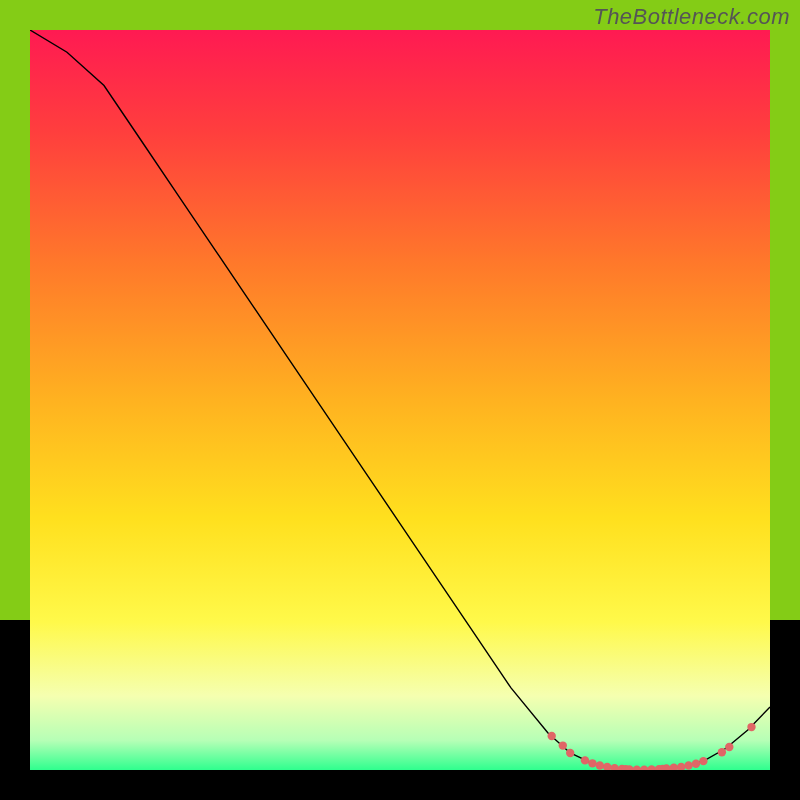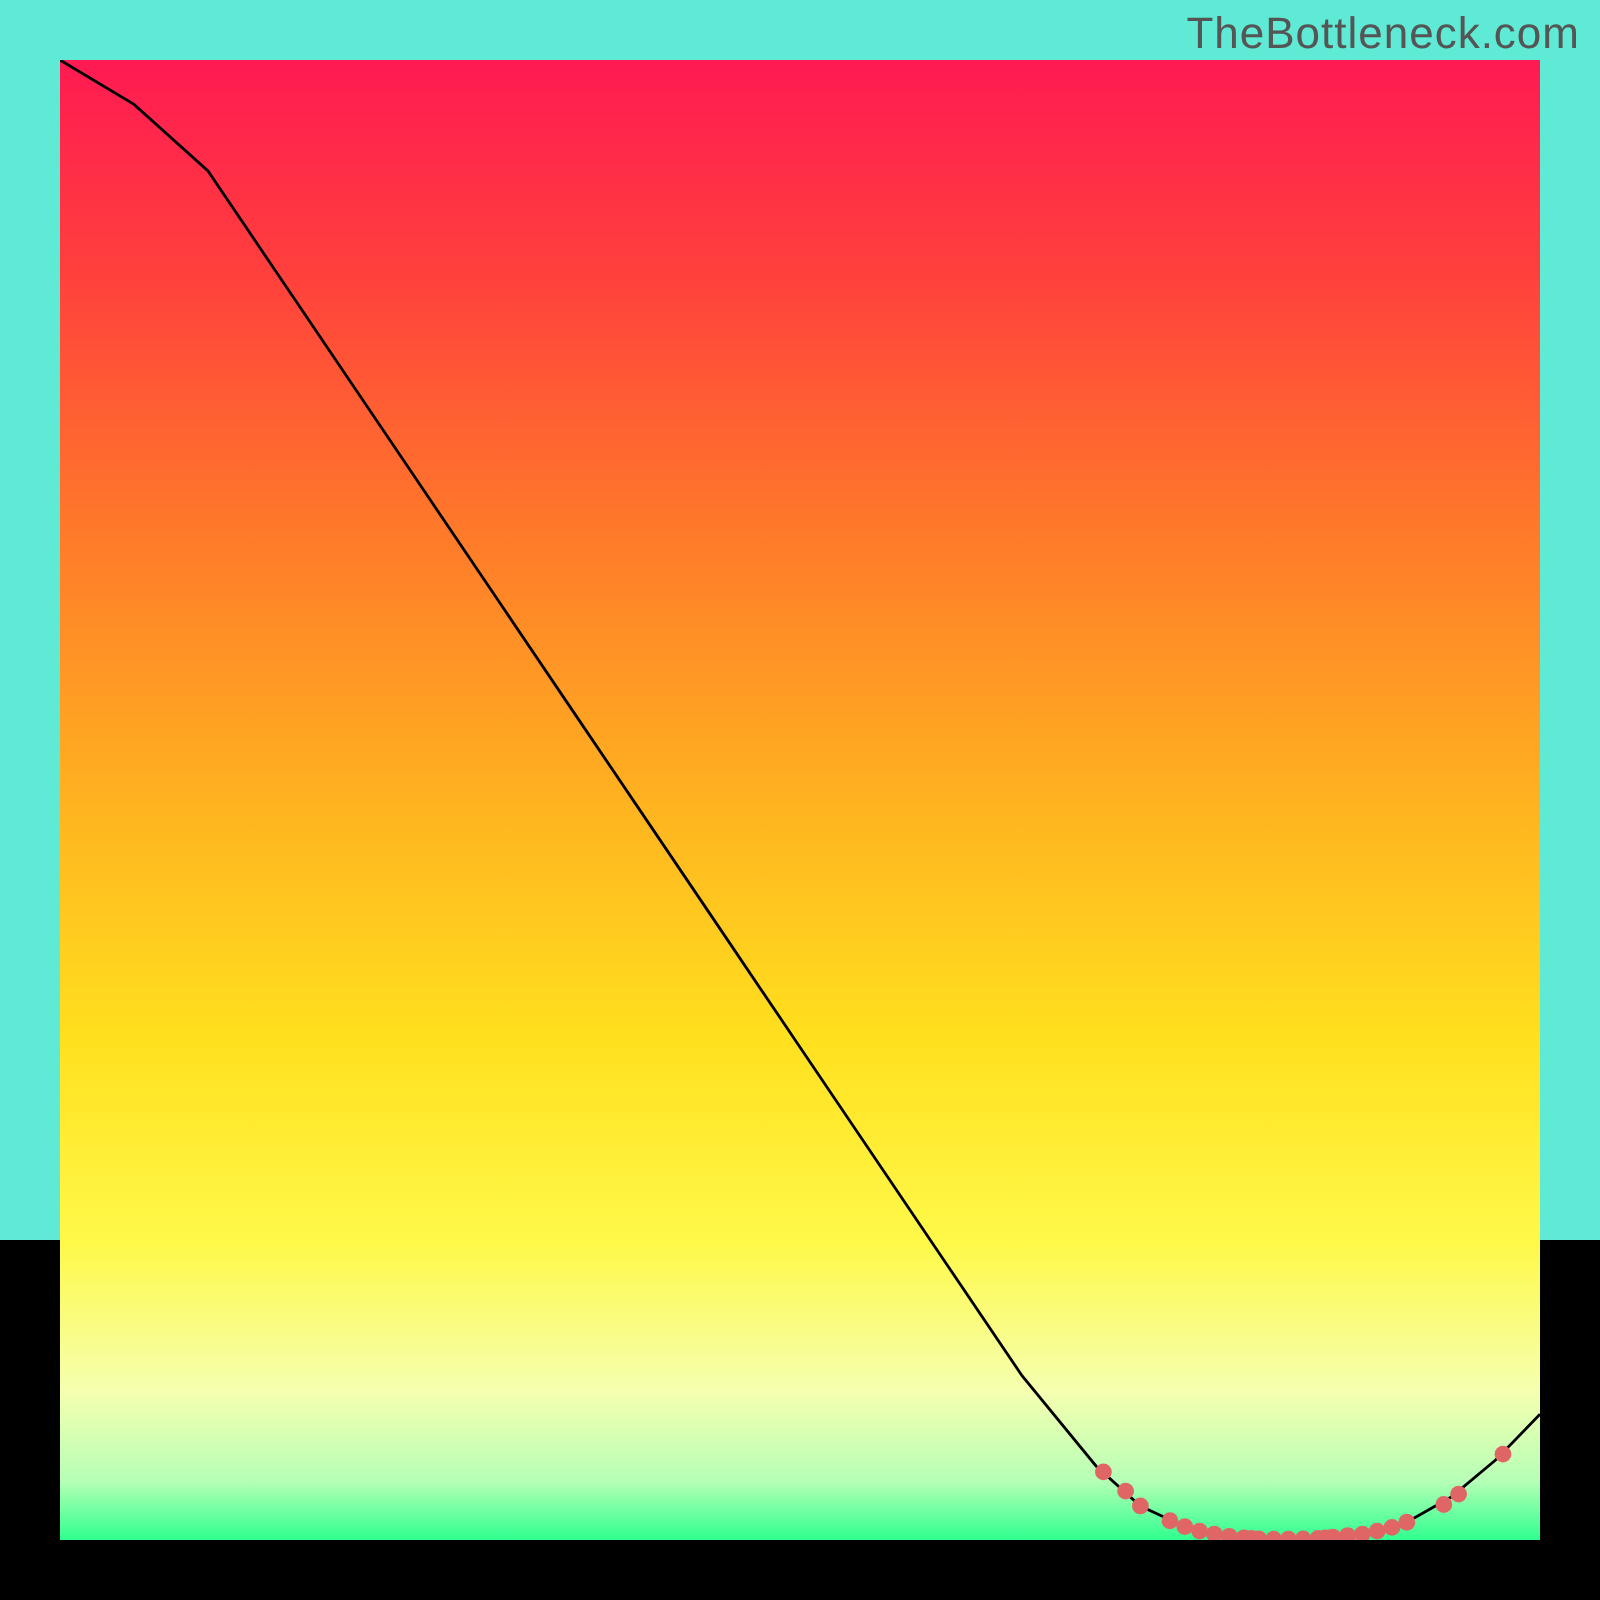--- a/index.html
+++ b/index.html
@@ -8,21 +8,22 @@
     width: 800px;
     height: 800px;
     background: #000;
     font-family: Arial, Helvetica, sans-serif;
     overflow: hidden;
   }
   .frame {
     position: relative;
     width: 800px;
     height: 620px;
-    background: #5eead4;
+    background: #84cc16;
+    font-style: italic;
   }
   .watermark {
     position: absolute;
     top: 4px;
     right: 10px;
     color: #555;
     font-size: 22px;
     font-weight: 500;
     letter-spacing: 0.5px;
     z-index: 10;

